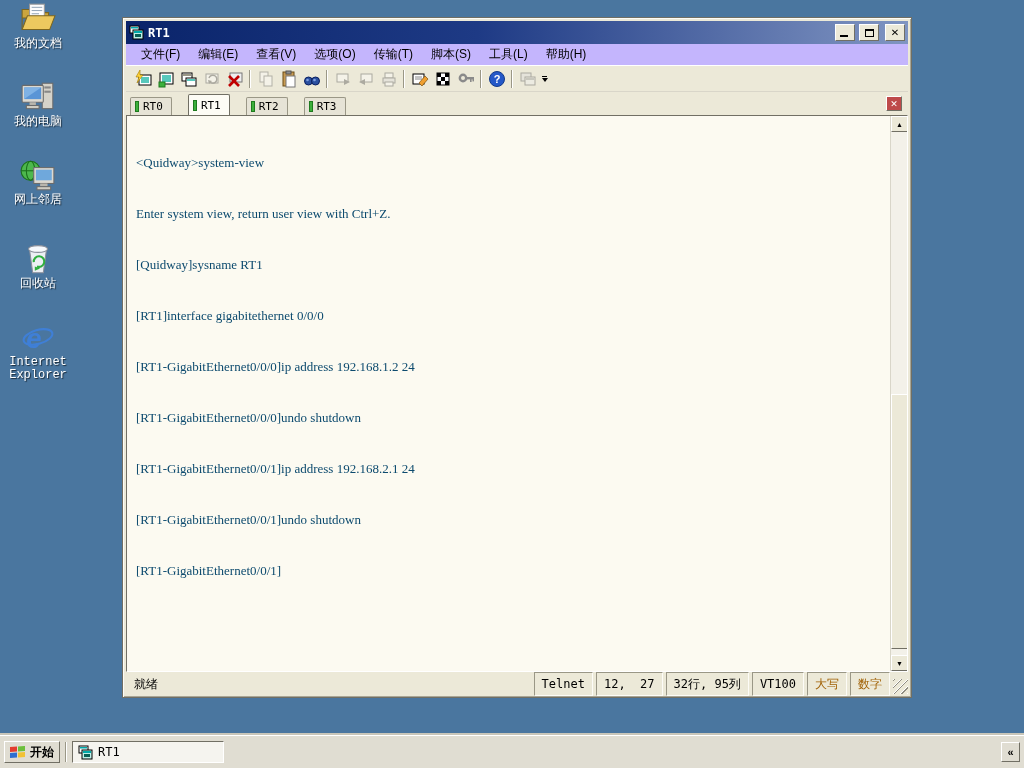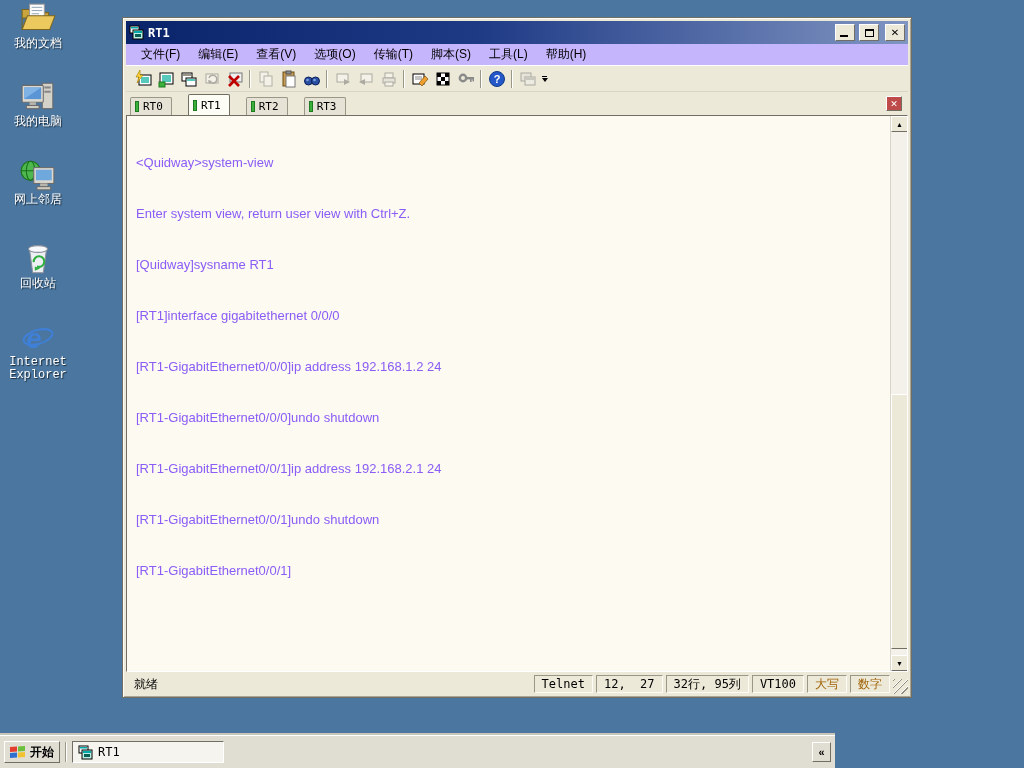--- a/index.html
+++ b/index.html
@@ -44,41 +44,41 @@
          background:#E6E3D6; border:1px solid #9A9786; border-bottom:none; border-radius:2px 2px 0 0; margin-right:16px; }
   .tab.active { background:#FDFCF5; height:21px; border-color:#716F64; z-index:2; }
   .tabind { width:4px; height:11px; background:#3CB03C; border:1px solid #1E7A1E; }
   .tabclose { position:absolute; right:6px; top:4px; width:16px; height:15px; background:#BE4A4A;
               border:1px solid; border-color:#fff #716F64 #716F64 #fff; color:#fff; font-size:9px; font-weight:bold;
               display:flex; align-items:center; justify-content:center; }
 
   .terminal { flex:1 1 auto; background:#FCFAF1; border:1px solid #716F64; border-bottom-color:#fff; border-right-color:#fff;
               position:relative; overflow:hidden; }
   .termtext { position:absolute; left:9px; top:4px; right:20px;
-              font-family:Liberation Sans, sans-serif; font-size:13px; line-height:17px; color:#8b5cf6; white-space:pre; }
+              font-family:Liberation Serif, serif; font-size:13px; line-height:17px; color:#0c4a6e; white-space:pre; }
   .scrollbar { position:absolute; top:0; right:0; bottom:0; width:17px; background:#F3F1E9;
                border-left:1px solid #D9D6C9; }
   .sbbtn { position:absolute; left:0; width:17px; height:16px; background:#ECE9D8; border:1px solid;
            border-color:#fff #716F64 #716F64 #fff; display:flex; align-items:center; justify-content:center;
            font-size:7px; color:#000; }
   .sbup { top:0; } .sbdn { bottom:0; }
   .sbthumb { position:absolute; left:0; width:17px; top:50%; height:46%; background:#ECE9D8;
              border:1px solid; border-color:#fff #716F64 #716F64 #fff; }
 
   .statusbar { height:22px; flex:0 0 22px; display:flex; align-items:center; gap:3px; padding:2px 0 0 2px;
                font-family:'DejaVu Sans Mono',monospace; font-size:12px; }
   .sbready { flex:1; padding:0 6px; white-space:pre; }
-  .sbpanel { height:18px; border:1px solid; border-color:#9A9786 #FDFCF7 #FDFCF7 #9A9786;
+  .sbpanel { height:24px; border:1px solid; border-color:#9A9786 #FDFCF7 #FDFCF7 #9A9786;
              display:flex; align-items:center; padding:0 7px; white-space:pre; }
   .sbdim { color:#a16207; }
   .grip { width:15px; height:15px; align-self:flex-end;
           background:repeating-linear-gradient(135deg,#fff 0 1px,#908D80 1px 2px,transparent 2px 5px); }
 
   
-  .taskbar { position:absolute; left:0; bottom:0; width:835px; height:28px; background:#E0DDD2;
+  .taskbar { position:absolute; left:0; bottom:0; width:1024px; height:28px; background:#E0DDD2;
              border-top:1px solid #fff; box-shadow:0 -2px 0 #C9C6B9; display:flex; align-items:center;
              padding:16px 4px; gap:3px; }
   .startbtn { height:22px; display:flex; align-items:center; gap:4px; padding:0 5px; background:#E0DDD2;
               border:1px solid; border-color:#fff #716F64 #716F64 #fff; font-weight:bold; font-size:12px; }
   .tbdivider { width:2px; height:20px; border-left:1px solid #9A9786; border-right:1px solid #fff; margin:0 2px; }
   .taskbtn { width:152px; height:22px; display:flex; align-items:center; gap:5px; padding:0 5px;
              background:#F5F4EF; border:1px solid; border-color:#716F64 #fff #fff #716F64;
              font-family:'DejaVu Sans Mono',monospace; font-size:12px; }
   .tray { margin-left:auto; display:flex; align-items:center; }
   .traybtn { width:19px; height:20px; background:#E0DDD2; border:1px solid; border-color:#fff #716F64 #716F64 #fff;

